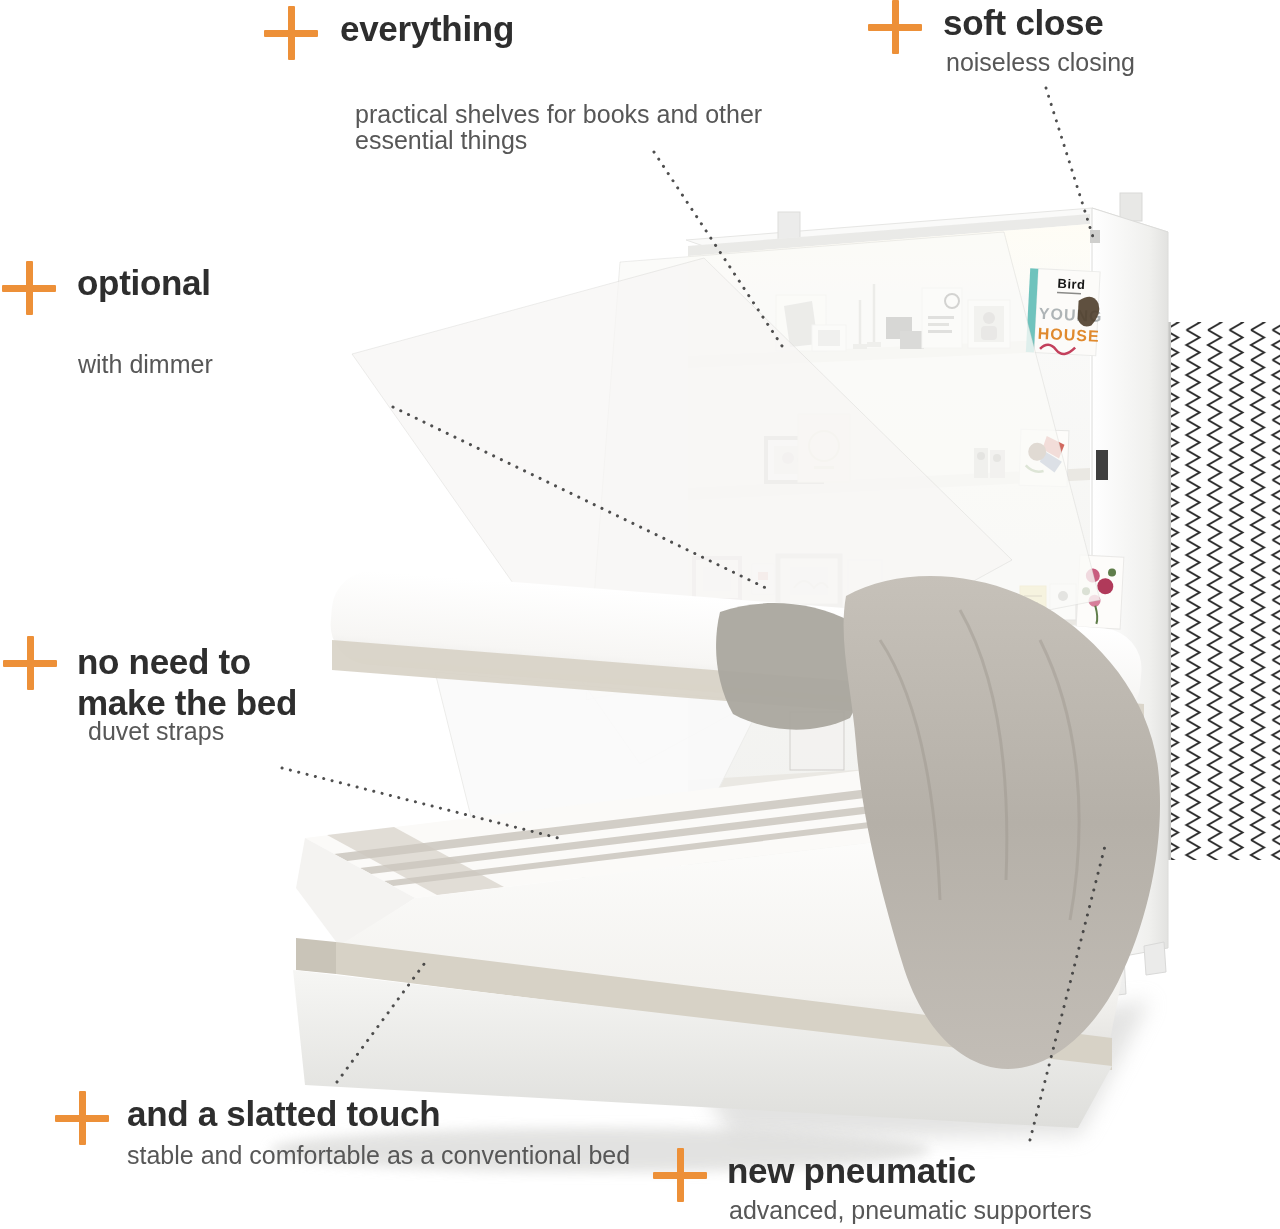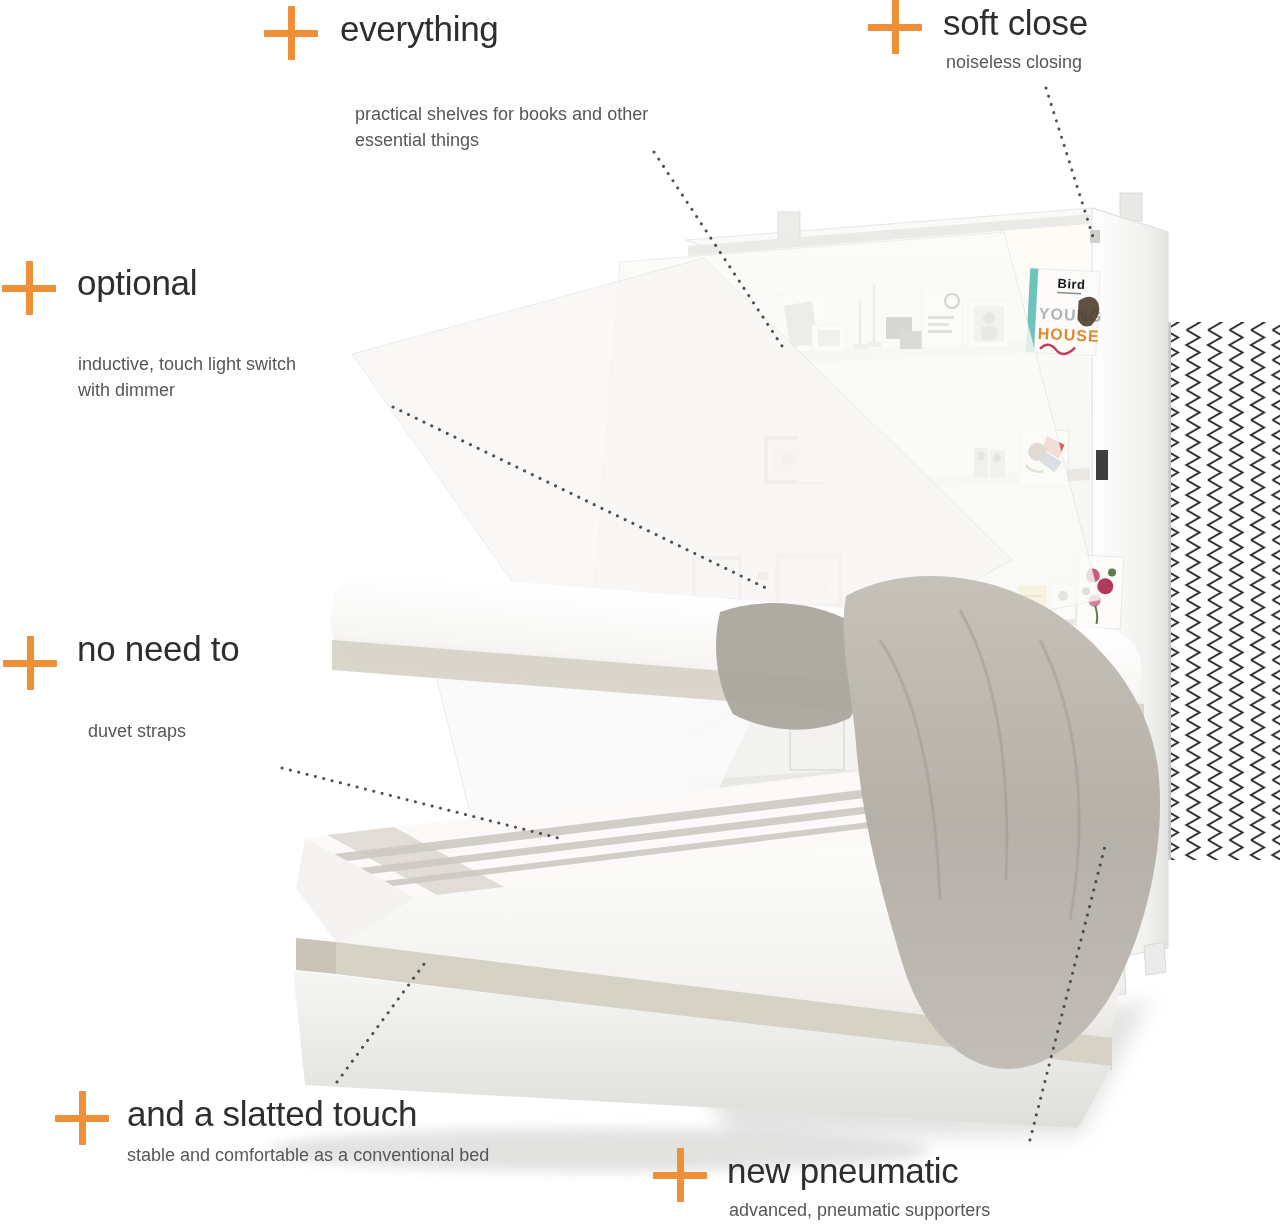--- a/index.html
+++ b/index.html
@@ -5,31 +5,31 @@
   html,body{margin:0;padding:0;background:#fff;}
   .canvas{
     position:relative;width:1280px;height:1229px;background:#ffffff;overflow:hidden;
     font-family:"Liberation Sans",sans-serif;
   }
   .scene{position:absolute;left:0;top:0;}
   .feature{position:absolute;left:0;top:0;width:0;height:0;}
   .plus{position:absolute;width:54px;height:54px;}
   .plus::before{content:"";position:absolute;left:0;top:24px;width:54px;height:7px;background:var(--accent,#ED9038);border-radius:1px;}
   .plus::after{content:"";position:absolute;left:24px;top:0;width:7px;height:54px;background:var(--accent,#ED9038);border-radius:1px;}
-  .t{position:absolute;white-space:nowrap;font-weight:400;font-size:35px;line-height:41px;
+  .t{position:absolute;white-space:nowrap;font-weight:700;font-size:35px;line-height:41px;
      letter-spacing:-0.3px;color:var(--title-color,#2e2e2e);}
   .t span{display:block;}
-  .s{position:absolute;white-space:nowrap;font-weight:400;font-size:18px;line-height:26px;
+  .s{position:absolute;white-space:nowrap;font-weight:400;font-size:25px;line-height:26px;
      color:var(--subtitle-color,#575757);}
   .s span{display:block;}
   
   .f1 .plus{left:264px;top:6px}   .f1 .t{left:340px;top:8px}    .f1 .s{left:355px;top:101px}
   .f2 .plus{left:868px;top:0px}   .f2 .t{left:943px;top:2px}    .f2 .s{left:946px;top:49px}
   .f3 .plus{left:2px;top:261px}   .f3 .t{left:77px;top:262px}   .f3 .s{left:78px;top:351px}
-  .f4 .plus{left:3px;top:636px}   .f4 .t{left:77px;top:628px}   .f4 .s{left:88px;top:718px}
+  .f4 .plus{left:3px;top:636px}   .f4 .t{left:77px;top:641px}   .f4 .s{left:88px;top:718px}
   .f5 .plus{left:55px;top:1091px} .f5 .t{left:127px;top:1093px} .f5 .s{left:127px;top:1142px}
   .f6 .plus{left:653px;top:1148px}.f6 .t{left:727px;top:1150px} .f6 .s{left:729px;top:1197px}
 </style>
 </head>
 <body>
 
 <div class="canvas">
 
   <svg class="scene" width="1280" height="1229" viewBox="0 0 1280 1229">
     <defs>
@@ -273,29 +273,29 @@
       <span>noiseless closing</span>
     </div>
   </div>
 
   <div class="feature f3">
     <div class="plus"></div>
     <div class="t">
       <span>optional</span>
     </div>
     <div class="s">
-      <span>inductive, touch light switch</span>
       <span>with dimmer</span>
     </div>
   </div>
 
   <div class="feature f4">
     <div class="plus"></div>
     <div class="t">
       <span>no need to</span>
+      <span>make the bed</span>
     </div>
     <div class="s">
       <span>duvet straps</span>
     </div>
   </div>
 
   <div class="feature f5">
     <div class="plus"></div>
     <div class="t">
       <span>and a slatted touch</span>

